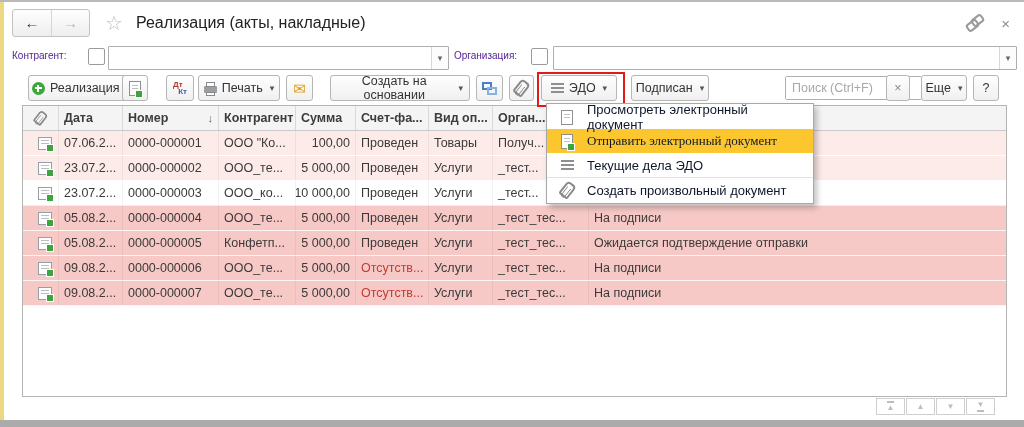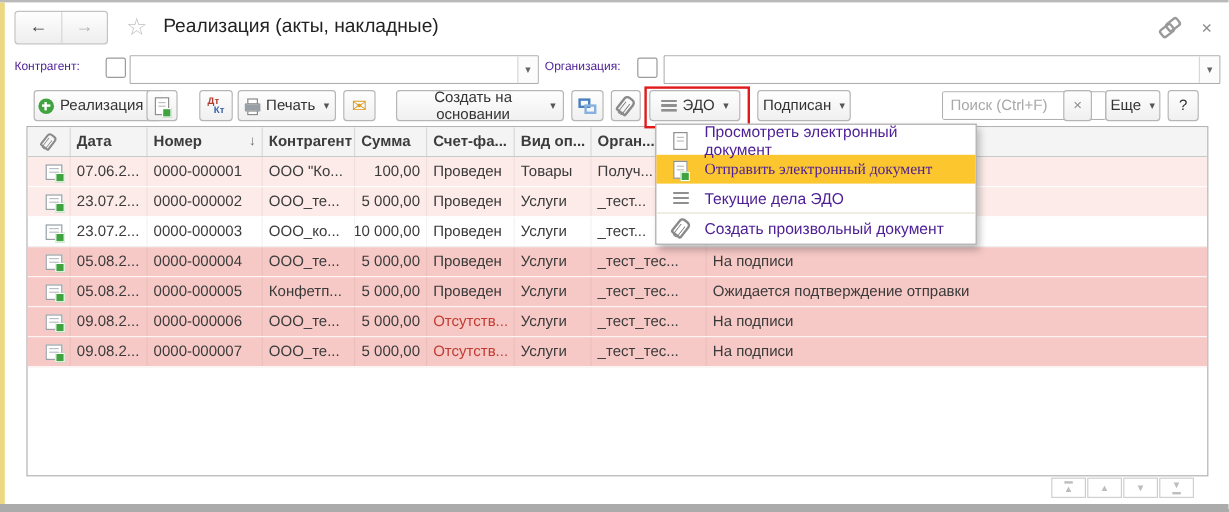--- a/index.html
+++ b/index.html
@@ -106,21 +106,21 @@
   .pg-btn{width:29px;height:17px;border:1px solid #cfcfcf;background:#fff;margin-left:1px;
           display:flex;align-items:center;justify-content:center;cursor:pointer;box-sizing:border-box;}
   .pg-glyph{font-size:8px;color:#bdbdbd;line-height:8px;}
   .pg-glyph.bar-t{border-top:2px solid #bdbdbd;padding-top:1px;}
   .pg-glyph.bar-b{border-bottom:2px solid #bdbdbd;padding-bottom:1px;}
 
   
   .menu{position:absolute;left:546px;top:103px;width:266px;background:#fff;border:1px solid #a8a8a8;
         box-shadow:3px 4px 6px rgba(0,0,0,0.25);z-index:5;padding:1px 0;}
   .menu-item{height:24px;display:flex;align-items:center;gap:12px;padding:0 10px 0 12px;
-             font-size:13px;color:#4c1d95;cursor:pointer;}
+             font-size:13px;color:#0f172a;cursor:pointer;}
   .menu-item.hl{background:var(--menu-highlight-yellow,#fcc62f);font-family:Liberation Serif, serif;}
   .mi-ic{width:16px;display:flex;justify-content:center;flex:0 0 auto;}
   .menu-sep{height:1px;background:#e6e2d2;}
 </style>
 </head>
 <body>
 
 <div class="screen">
   <div class="top-edge"></div>
   <div class="left-strip"></div>

